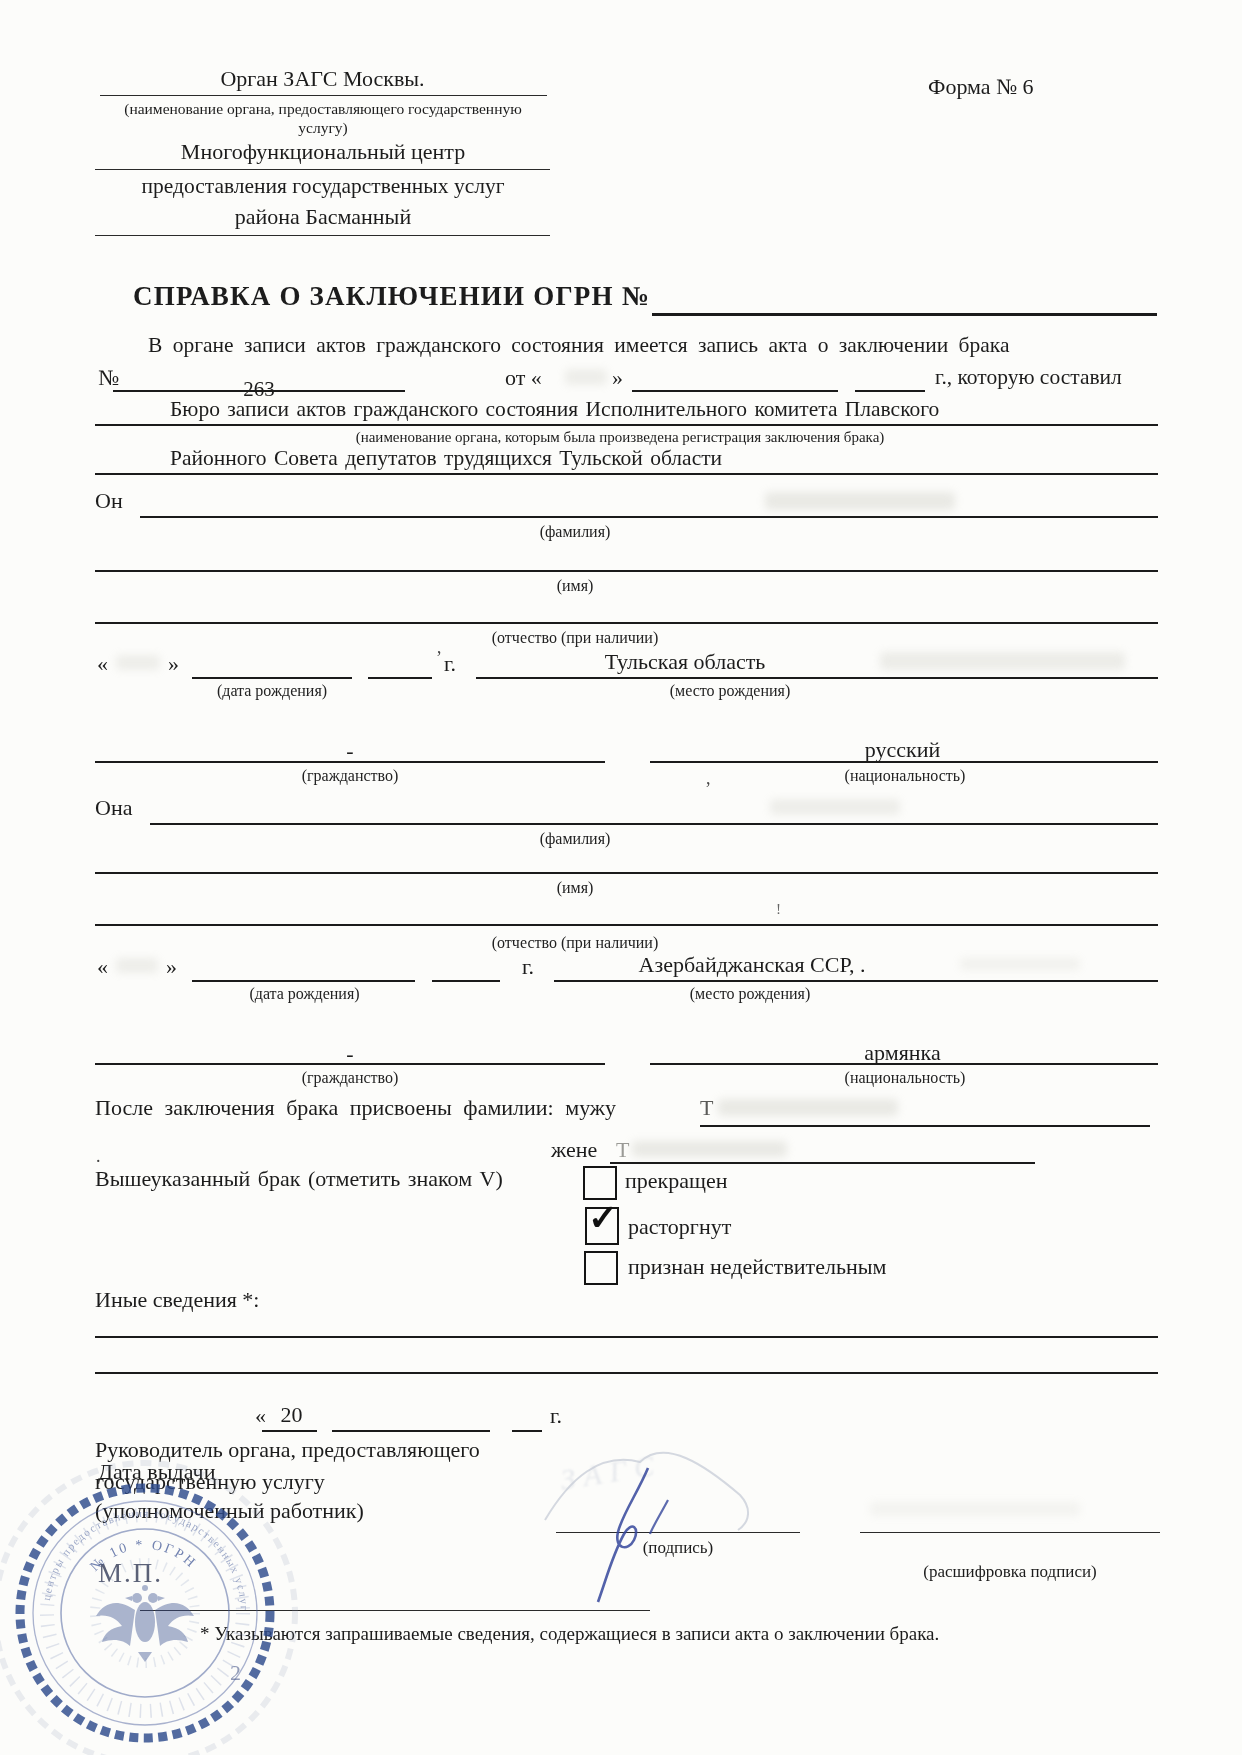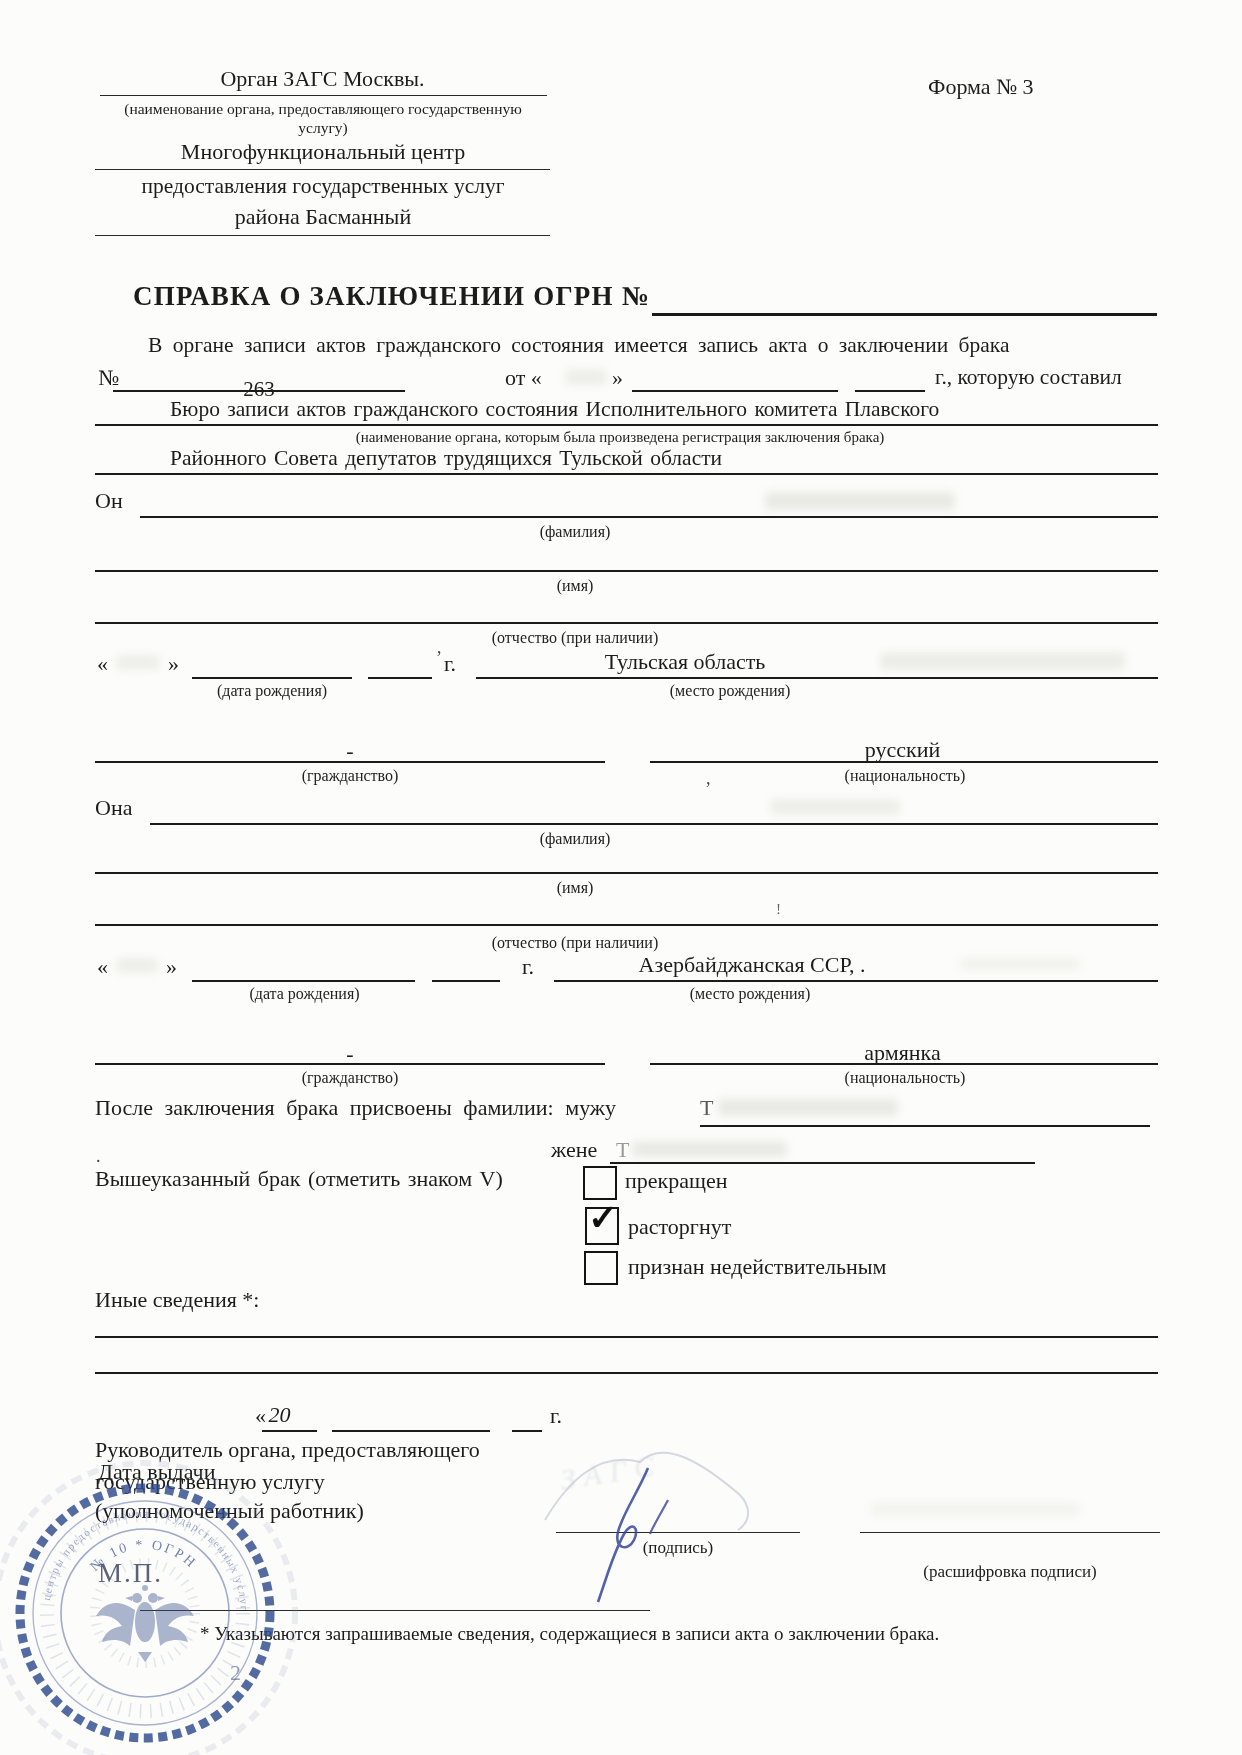--- a/index.html
+++ b/index.html
@@ -30,21 +30,21 @@
 
   <div class="t c" style="left:100px;top:67px;width:445px;">Орган ЗАГС Москвы.</div>
   <div class="ul thin" style="left:100px;top:95px;width:447px;"></div>
   <div class="t c sm" style="left:98px;top:100px;width:450px;">(наименование органа, предоставляющего государственную</div>
   <div class="t c sm" style="left:98px;top:119px;width:450px;">услугу)</div>
   <div class="t c" style="left:98px;top:140px;width:450px;">Многофункциональный центр</div>
   <div class="ul thin" style="left:95px;top:169px;width:455px;"></div>
   <div class="t c" style="left:88px;top:175px;width:470px;font-size:21.5px;">предоставления государственных услуг</div>
   <div class="t c" style="left:98px;top:205px;width:450px;">района Басманный</div>
   <div class="ul thin" style="left:95px;top:235px;width:455px;"></div>
-  <div class="t" style="left:928px;top:75px;">Форма № 3</div>
+  <div class="t" style="left:928px;top:75px;">Форма № 6</div>
 
   <div class="t title" style="left:133px;top:282px;">СПРАВКА О ЗАКЛЮЧЕНИИ ОГРН №</div>
   <div class="ul thick" style="left:652px;top:313px;width:505px;"></div>
 
   <div class="t" style="left:148px;top:334px;font-size:21.5px;word-spacing:5px;">В органе записи актов гражданского состояния имеется запись акта о заключении брака</div>
 
   <div class="t" style="left:98px;top:366px;">№</div>
   <div class="ul" style="left:113px;top:390px;width:292px;"></div>
   <div class="t c" style="left:113px;top:365px;width:292px;font-size:21px;margin-top:13px;">263</div>
   <div class="t" style="left:505px;top:366px;">от «</div>
@@ -146,21 +146,21 @@
     
   </div>
   <div class="t" style="left:628px;top:1255px;">признан недействительным</div>
 
   <div class="t" style="left:95px;top:1288px;">Иные сведения *:</div>
   <div class="ul" style="left:95px;top:1336px;width:1063px;"></div>
   <div class="ul" style="left:95px;top:1372px;width:1063px;"></div>
 
   <div class="t" style="left:98px;top:1460px;">Дата выдачи</div>
   <div class="t" style="left:255px;top:1404px;">«</div>
-  <div class="t c" style="left:252px;top:1403px;width:55px;font-style:italic;">20</div>
+  <div class="t c" style="left:264px;top:1403px;width:55px;">20</div>
   <div class="ul" style="left:262px;top:1430px;width:55px;"></div>
   <div class="ul" style="left:332px;top:1430px;width:158px;"></div>
   <div class="ul" style="left:512px;top:1430px;width:30px;"></div>
   <div class="t" style="left:550px;top:1404px;">г.</div>
 
   <div class="t" style="left:95px;top:1438px;">Руководитель органа, предоставляющего</div>
   <div class="t" style="left:95px;top:1470px;">государственную услугу</div>
   <div class="t" style="left:95px;top:1499px;">(уполномоченный работник)</div>
 
   <div class="ghost" style="left:560px;top:1455px;font-size:30px;font-style:italic;transform:rotate(-9deg);letter-spacing:8px;opacity:.22;">ЗАГС</div>

